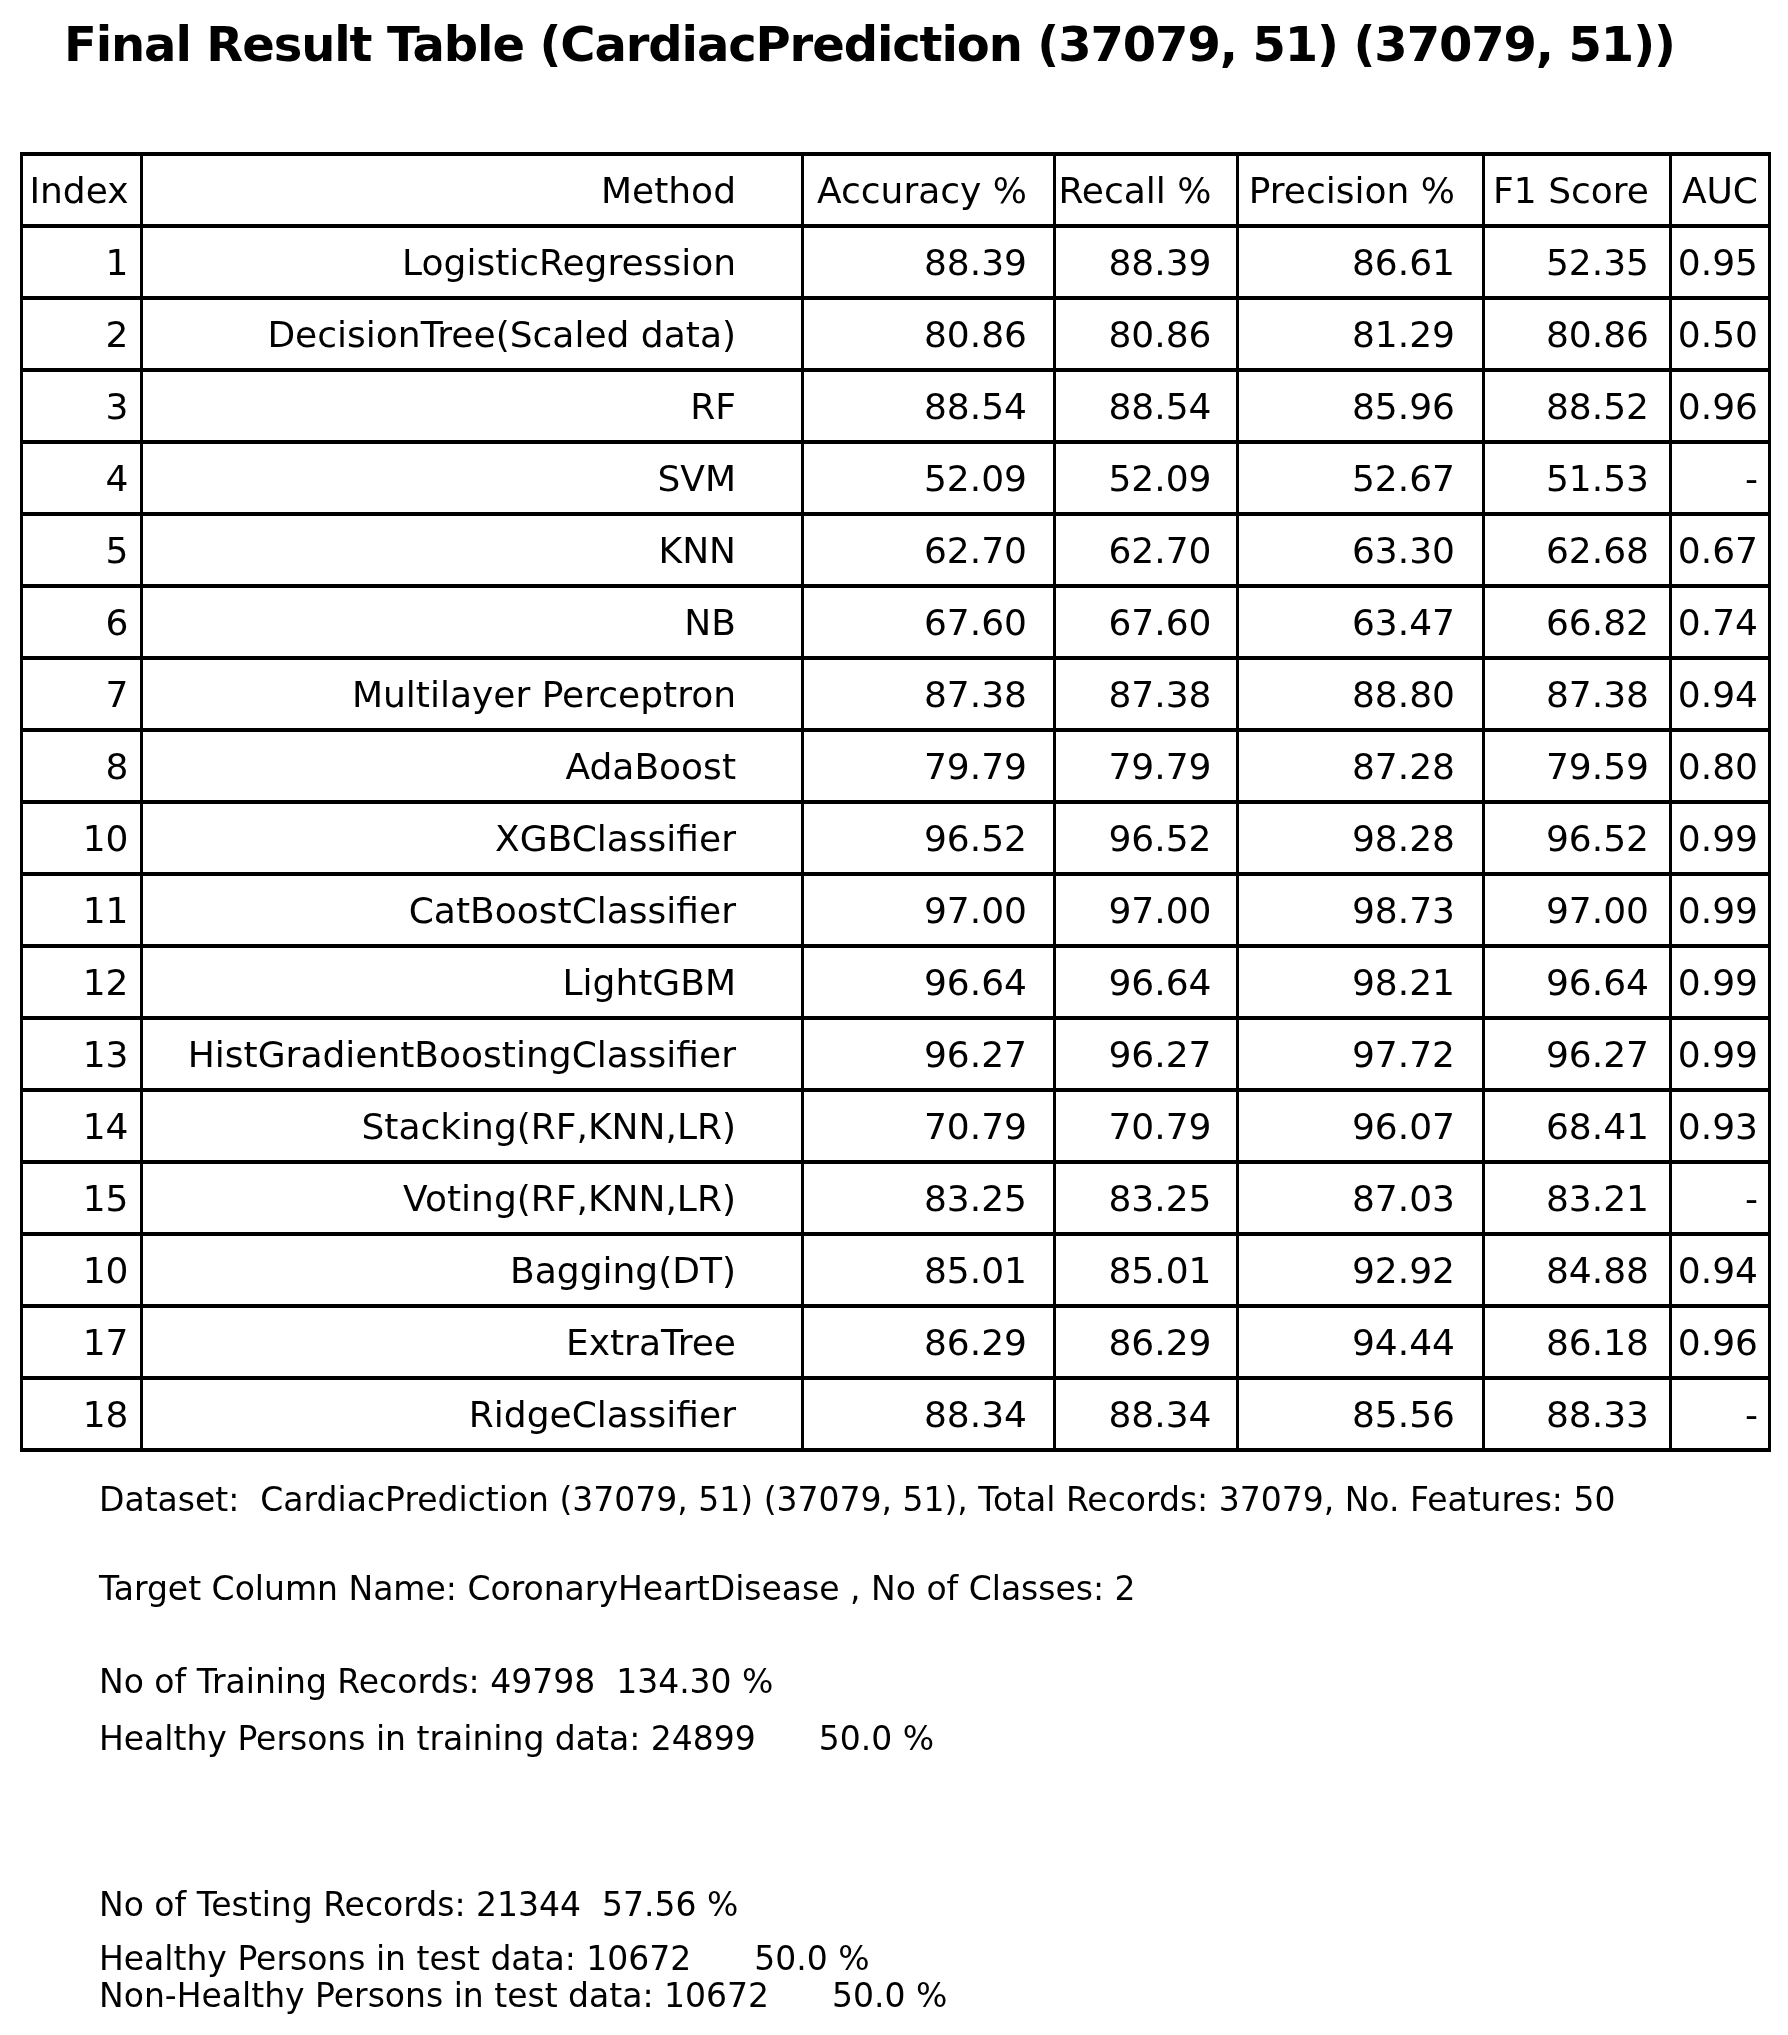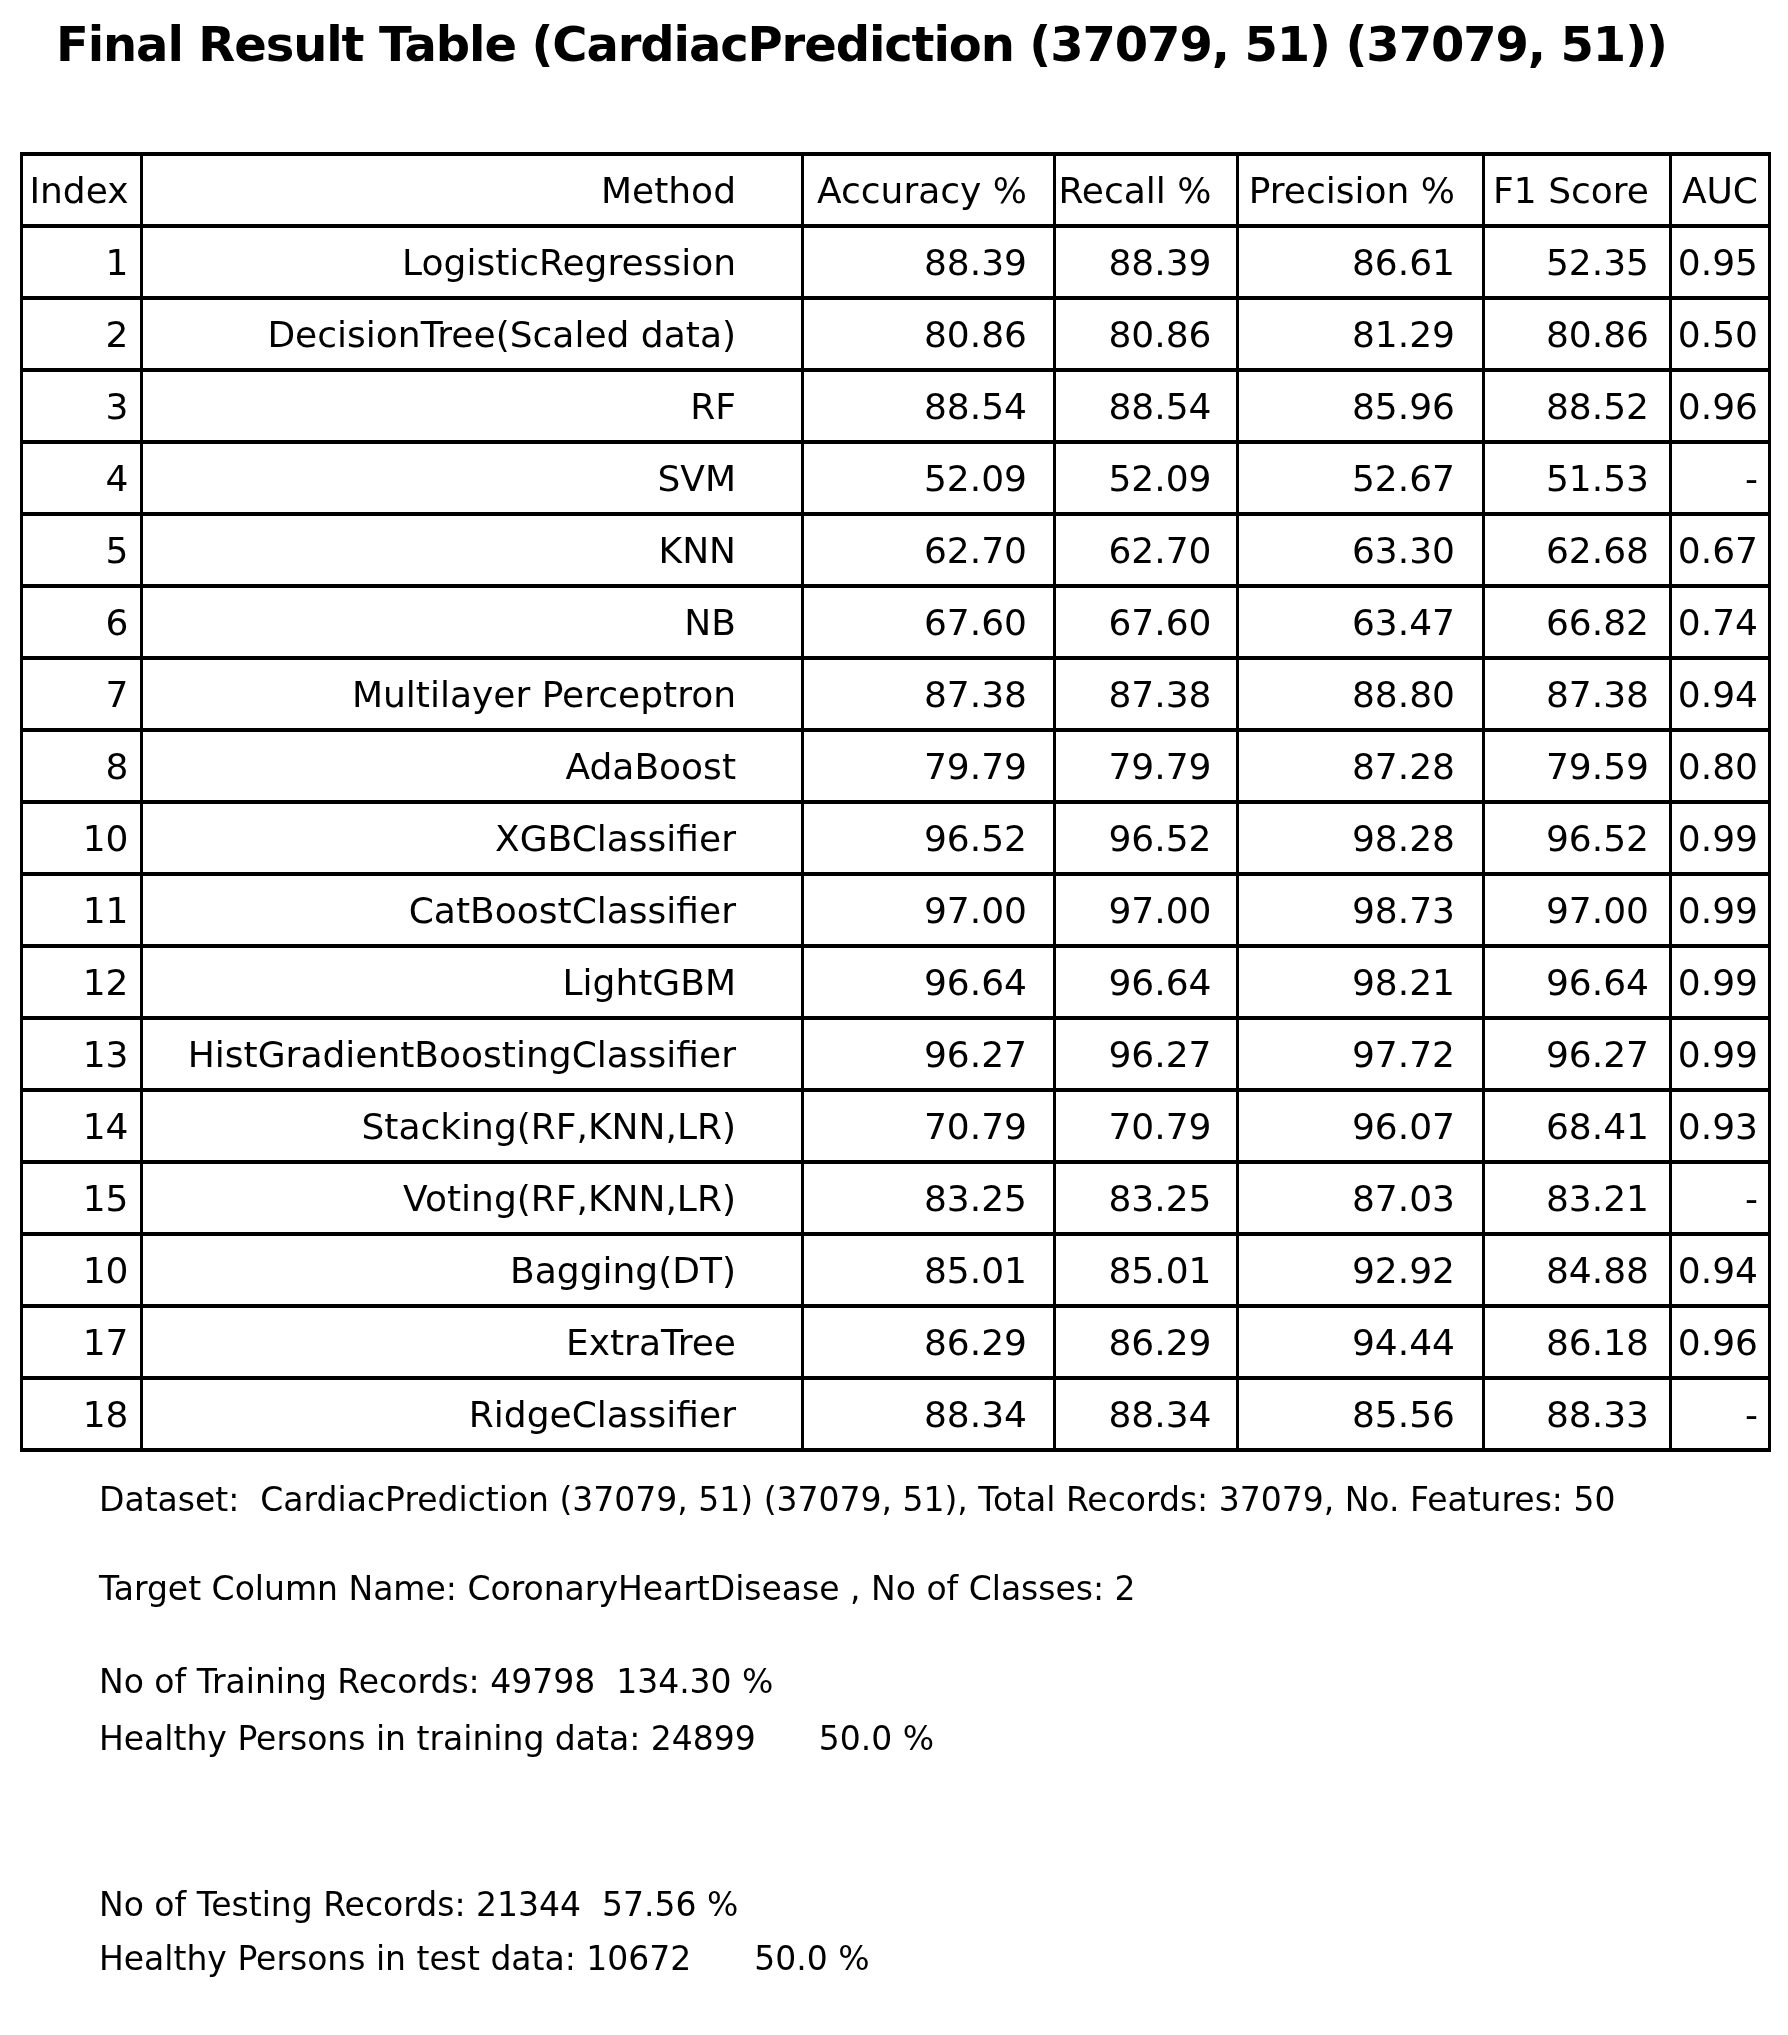--- a/index.html
+++ b/index.html
@@ -11,21 +11,21 @@
   }
   .page {
     position: relative;
     width: 1789px;
     height: 2035px;
     background: #ffffff;
     overflow: hidden;
   }
   .title {
     position: absolute;
-    left: 56px;
+    left: 64px;
     top: 16px;
     font-size: 48px;
     font-weight: bold;
     letter-spacing: -1.1px;
     white-space: nowrap;
     margin: 0;
   }
   table.results {
     position: absolute;
     left: 20px;
@@ -280,15 +280,16 @@
         </tr>
       </tbody>
   </table>
 
   <div class="note note-dataset">Dataset:  CardiacPrediction (37079, 51) (37079, 51), Total Records: 37079, No. Features: 50</div>
   <div class="note note-target">Target Column Name: CoronaryHeartDisease , No of Classes: 2</div>
   <div class="note note-train-records">No of Training Records: 49798  134.30 %</div>
   <div class="note note-train-healthy">Healthy Persons in training data: 24899      50.0 %</div>
   <div class="note note-test-records">No of Testing Records: 21344  57.56 %</div>
   <div class="note note-test-healthy">Healthy Persons in test data: 10672      50.0 %</div>
+  <div class="note note-test-nonhealthy">Non-Healthy Persons in test data: 10672      50.0 %</div>
 
 </div>
 
 
 </body></html>

